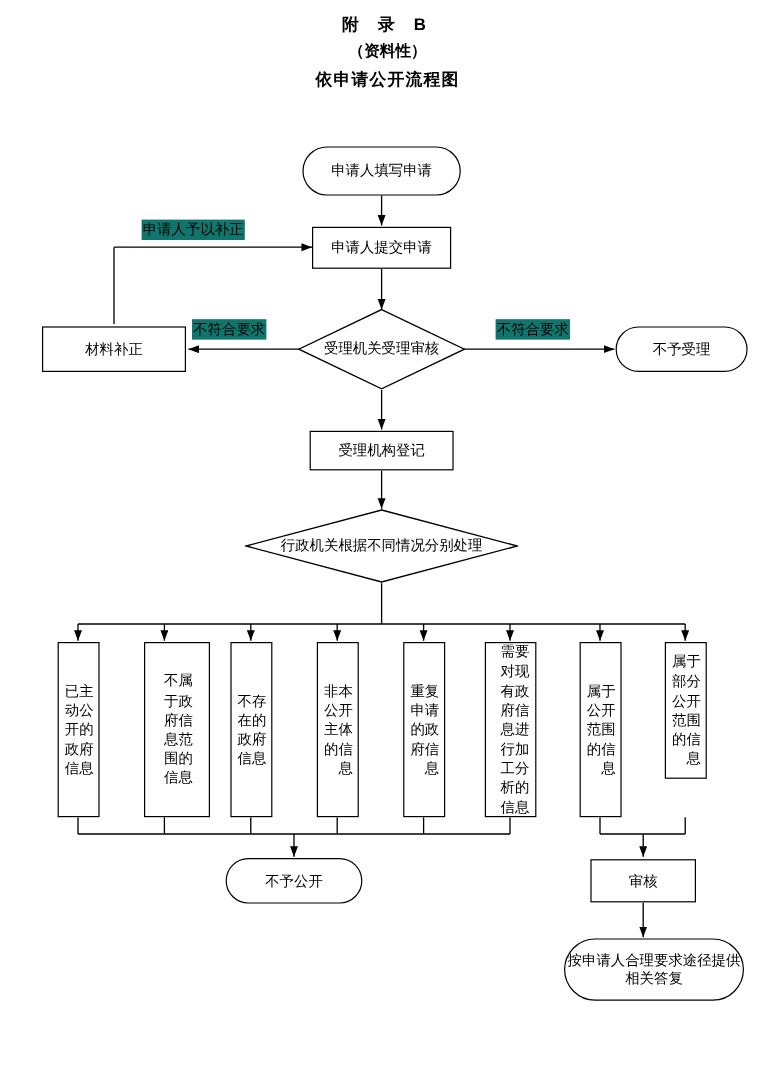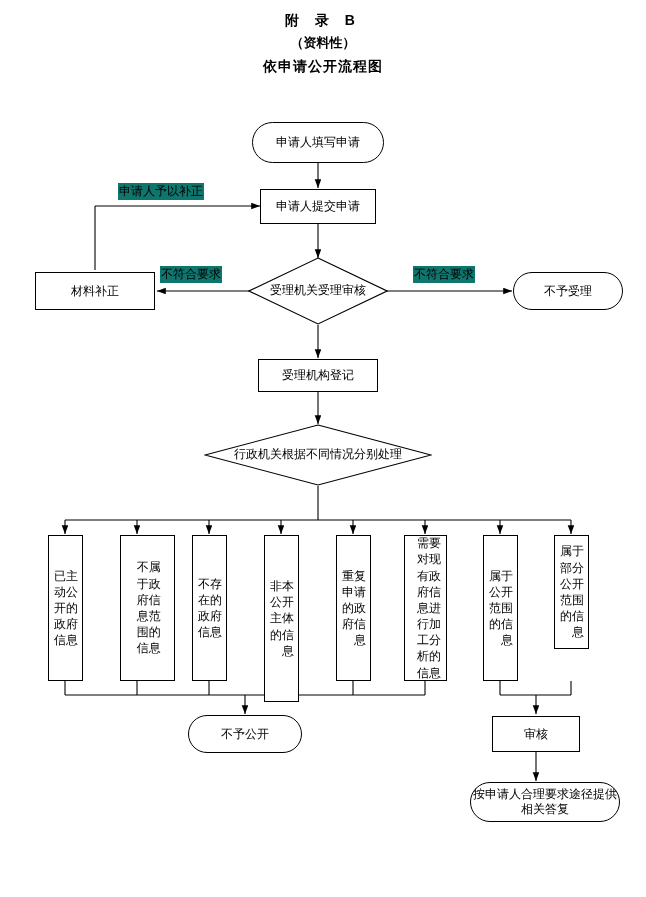--- a/index.html
+++ b/index.html
@@ -199,39 +199,39 @@
 
   <div class="vnode" style="left:48px; top:535px; width:35px; height:146px;">
     <span>已主动公开的政府信息</span>
   </div>
   <div class="vnode" style="left:120px; top:535px; width:55px; height:146px;">
     <span>不属于政府信息范围的信息</span>
   </div>
   <div class="vnode" style="left:192px; top:535px; width:35px; height:146px;">
     <span>不存在的政府信息</span>
   </div>
-  <div class="vnode" style="left:264px; top:535px; width:35px; height:167px;">
+  <div class="vnode" style="left:264px; top:535px; width:35px; height:146px;">
     <span>非本公开主体的信息</span>
   </div>
   <div class="vnode" style="left:336px; top:535px; width:35px; height:146px;">
     <span>重复申请的政府信息</span>
   </div>
   <div class="vnode" style="left:404px; top:535px; width:43px; height:146px;">
     <span style="width:2.6em;">需要对现有政府信息进行加工分析的信息</span>
   </div>
   <div class="vnode" style="left:483px; top:535px; width:35px; height:146px;">
     <span>属于公开范围的信息</span>
   </div>
   <div class="vnode" style="left:554px; top:535px; width:35px; height:114px;">
     <span>属于部分公开范围的信息</span>
   </div>
 
   <div class="node round" style="left:188px; top:715px; width:114px; height:38px;">不予公开</div>
 
   <div class="node rect" style="left:492px; top:716px; width:88px; height:36px;">审核</div>
 
-  <div class="node round" style="left:470px; top:782px; width:150px; height:40px;text-align:center;">按申请人合理要求途径提供相关答复</div>
+  <div class="node round" style="left:470px; top:782px; width:150px; height:52px;text-align:center;">按申请人合理要求途径提供相关答复</div>
 
   <div class="edgelabel" style="left:118px; top:183px;">申请人予以补正</div>
   <div class="edgelabel" style="left:160px; top:266px;">不符合要求</div>
   <div class="edgelabel" style="left:413px; top:266px;">不符合要求</div>
 
 </div>
 
 </body></html>

